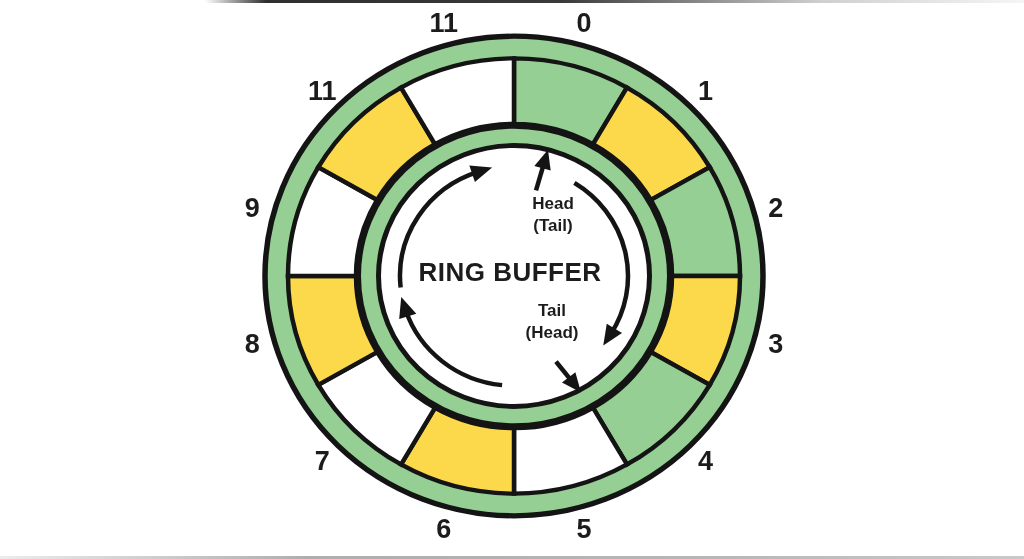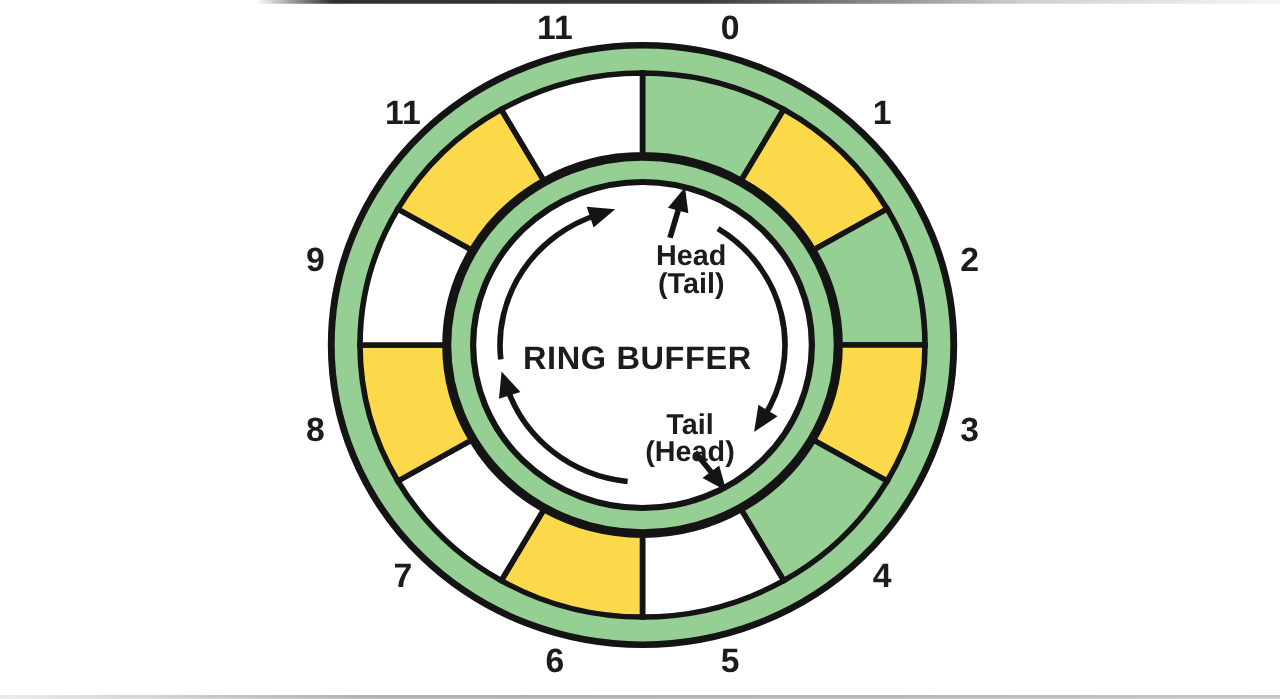--- a/index.html
+++ b/index.html
@@ -3,31 +3,31 @@
 <meta charset="utf-8">
 <style>
   html,body { margin:0; padding:0; }
   body {
     width:1024px; height:559px; position:relative; overflow:hidden;
     background:#ffffff; font-family:"Liberation Sans", sans-serif;
   }
   .stage { position:absolute; inset:0; }
   #ring-svg { position:absolute; left:0; top:0; }
   .center-label {
-    position:absolute; left:510px; top:287px; transform:translate(-50%,-50%);
+    position:absolute; left:510px; top:272px; transform:translate(-50%,-50%);
     font-size:26px; font-weight:700; letter-spacing:.5px; white-space:nowrap;
     color:var(--text,#1c1c1c);
   }
   .pointer-label {
     position:absolute; transform:translateX(-50%); text-align:center;
-    font-size:23px; font-weight:700; line-height:22px; color:var(--text,#1c1c1c);
+    font-size:17px; font-weight:700; line-height:22px; color:var(--text,#1c1c1c);
     white-space:nowrap;
   }
   .head-label { left:553px; top:193px; }
-  .tail-label { left:552px; top:328px; }
+  .tail-label { left:552px; top:300px; }
   .slot-number {
     position:absolute; transform:translate(-50%,-50%);
     font-size:27px; font-weight:700; color:var(--text,#1c1c1c);
   }
   .edge-top {
     position:absolute; top:0; left:0; right:0; height:3px;
     background:linear-gradient(to right,
       rgba(255,255,255,0) 0%, rgba(255,255,255,0) 20%,
       #2f2f2f 26%, #3a3a3a 55%, #cfcfcf 80%, #f5f5f5 100%);
   }

